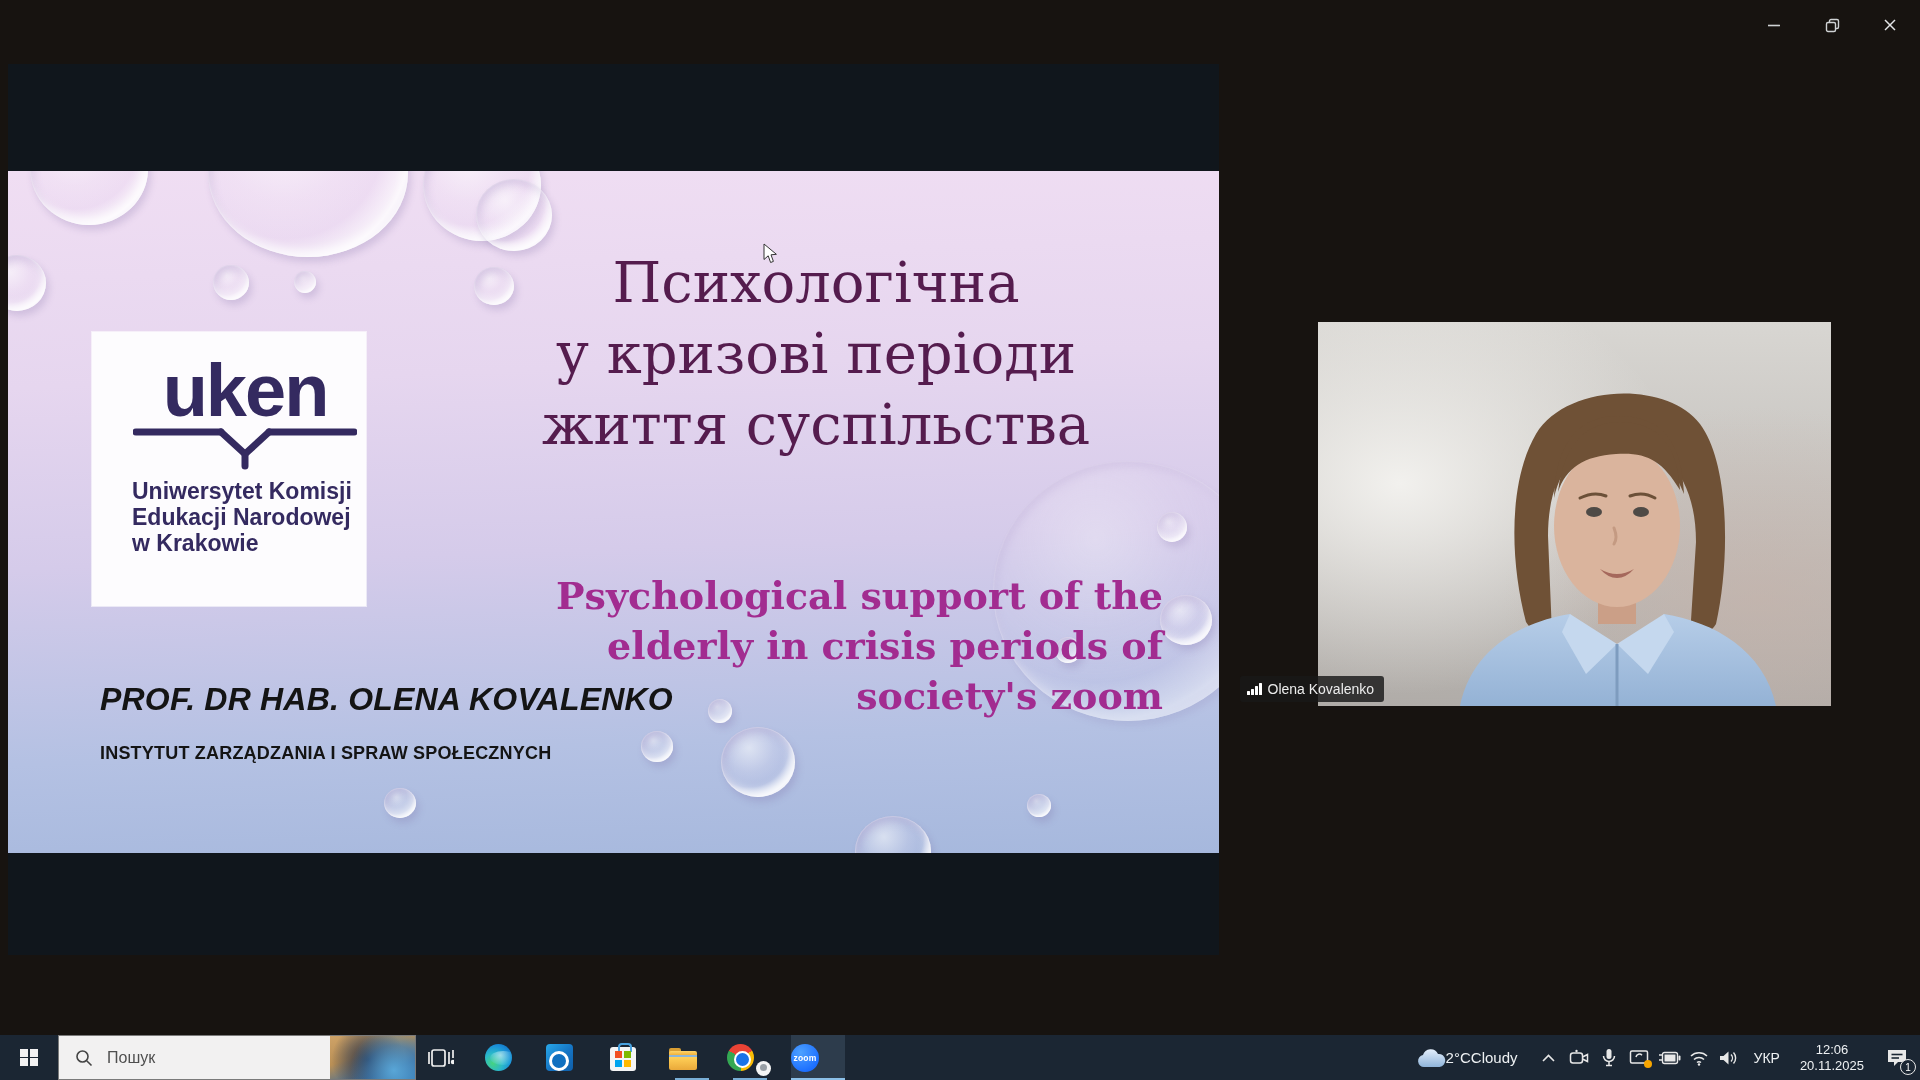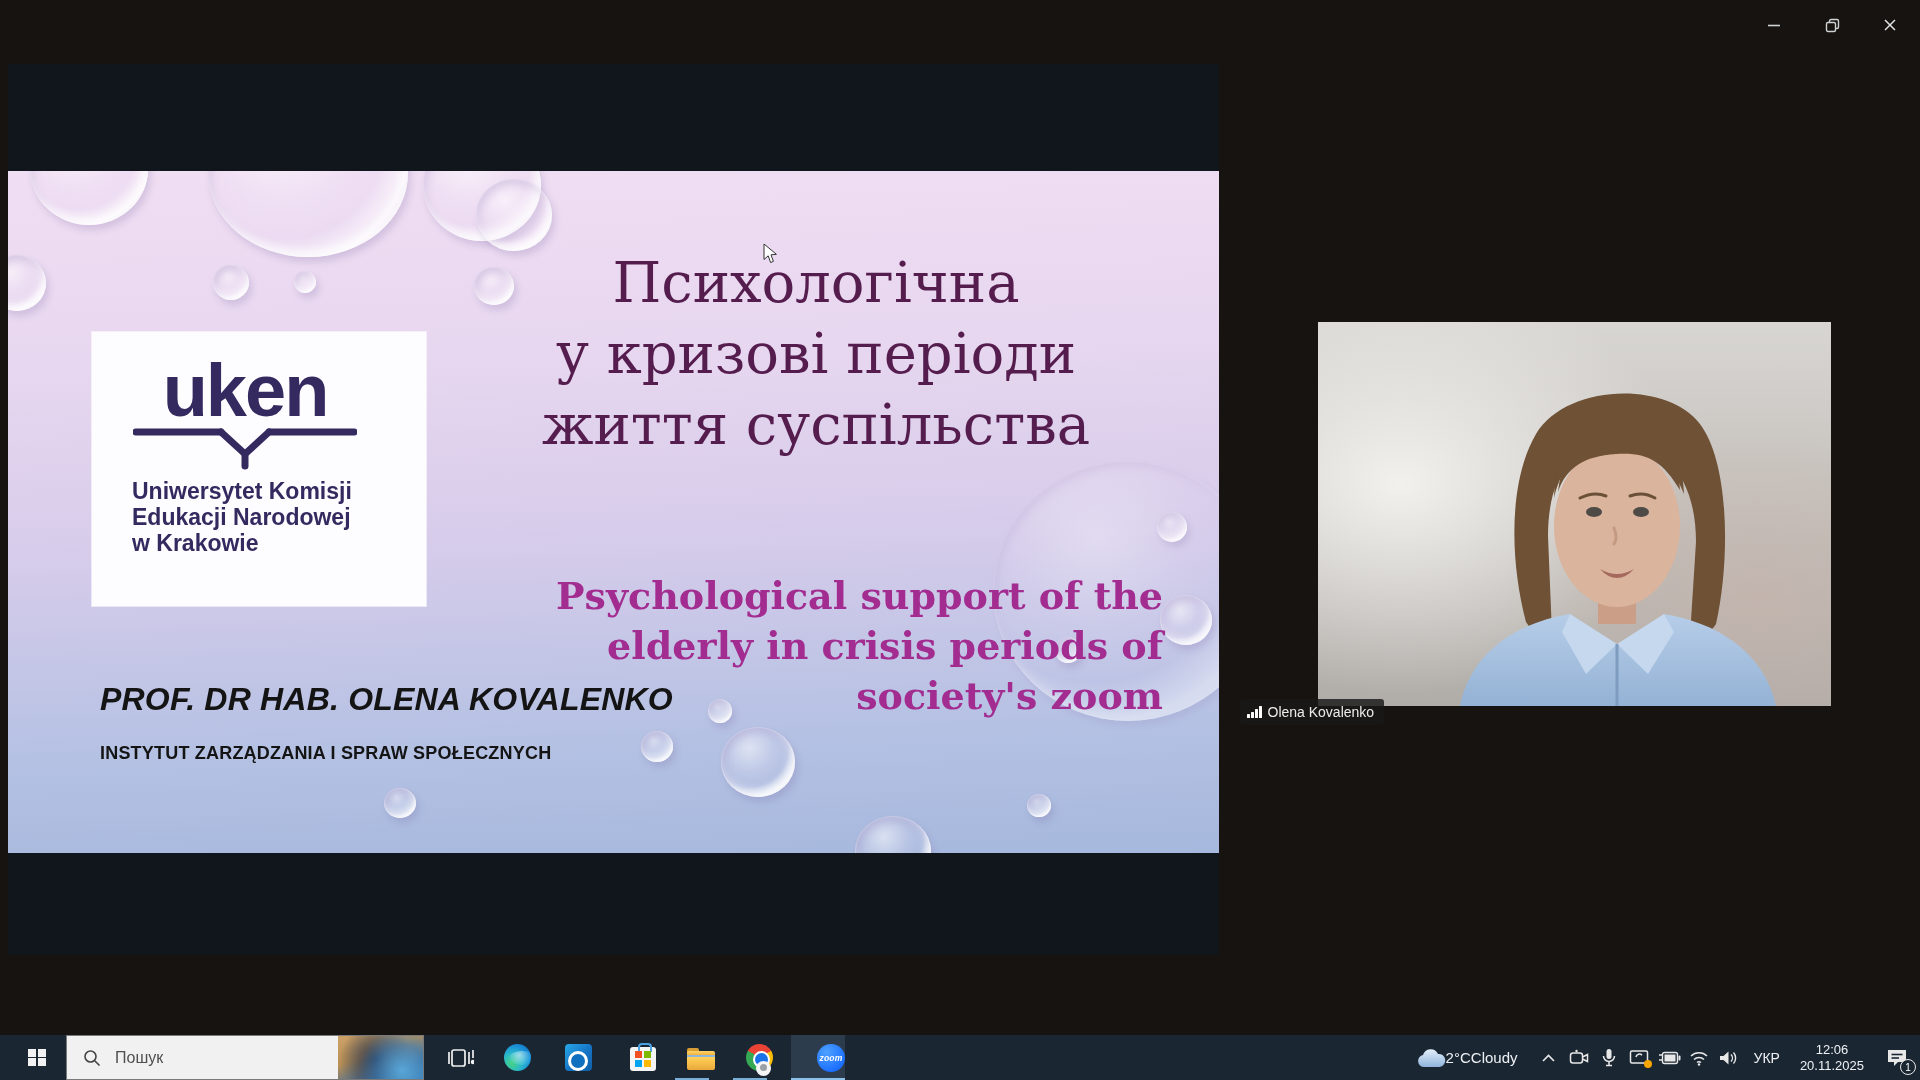--- a/index.html
+++ b/index.html
@@ -16,21 +16,21 @@
   .share-area { position:absolute; left:8px; top:64px; width:1211px; height:891px; background:#10161c; }
   .slide { position:absolute; left:0; top:107px; width:1211px; height:682px; overflow:hidden;
            background:linear-gradient(178deg,#f0def3 0%, #e6d6ef 30%, #d5cbea 55%, #b4c1e3 82%, #a6b8dd 100%); }
 
   .bubble { position:absolute; border-radius:50%;
     background:radial-gradient(circle at 38% 30%, rgba(255,255,255,.55) 0%, rgba(246,238,250,.20) 36%,
                rgba(224,210,242,.08) 58%, rgba(255,255,255,.70) 74%, rgba(186,168,214,.35) 82%, rgba(240,232,248,.15) 100%);
     box-shadow: inset -4px -6px 10px rgba(255,255,255,.75), inset 3px 5px 8px rgba(150,128,185,.28),
                 inset 0 0 0 1px rgba(255,255,255,.30), 3px 5px 7px rgba(120,100,160,.22); }
 
-  .logo-card { position:absolute; left:84px; top:161px; width:334px; height:274px; background:#fdfcfe;
+  .logo-card { position:absolute; left:84px; top:161px; width:274px; height:274px; background:#fdfcfe;
                box-shadow:0 0 0 1px rgba(255,255,255,.6); }
   .logo-wordmark { position:absolute; left:0; width:306px; top:22px; text-align:center;
                    font-size:74px; font-weight:700; letter-spacing:-2px; color:#342a60; line-height:74px; }
   .logo-book { position:absolute; left:41px; top:96px; }
   .logo-org { position:absolute; left:40px; top:146px; font-size:23px; font-weight:700; color:#342a60; line-height:26px; }
 
   .slide-title { position:absolute; left:300px; top:76px; width:1016px; text-align:center;
                  font-family:"DejaVu Serif", serif; font-weight:400; color:#551c4e;
                  font-size:56px; line-height:71px; }
   .slide-subtitle { position:absolute; left:455px; top:400px; width:700px; text-align:right;
@@ -40,40 +40,40 @@
                   color:#141414; letter-spacing:.2px;margin-top:16px; }
   .slide-institute { position:absolute; left:92px; top:572px; font-size:18px; font-weight:700;
                      color:#141414; letter-spacing:.2px; }
 
   .cursor { position:absolute; left:755px; top:72px; }
 
   
   .video-tile { position:absolute; left:1318px; top:322px; width:513px; height:384px; background:#bdb8b4; }
   .video-tile svg.person { display:block; }
   .name-tag { position:absolute; left:-78px; top:354px; height:26px; display:flex; align-items:center; gap:6px;
-              background:rgba(24,24,24,.82); border-radius:3px; padding:0 10px 0 7px;margin-top:23px; }
+              background:rgba(24,24,24,.82); border-radius:3px; padding:0 10px 0 7px; }
   .name-tag span { color:#ececec; font-size:14px; white-space:nowrap; }
   .sigbars { display:flex; align-items:flex-end; gap:1.5px; height:12px; }
   .sigbars i { display:block; width:2.5px; background:#fff; border-radius:.5px; }
 
   
-  .taskbar { position:absolute; left:0; top:1035px; width:1920px; height:45px; background:#1b2633; display:flex;padding-left:8px; }
+  .taskbar { position:absolute; left:0; top:1035px; width:1920px; height:45px; background:#1b2633; display:flex; }
   .start-btn { width:58px; height:45px; display:flex; align-items:center; justify-content:center; }
   .win-logo { display:grid; grid-template-columns:8px 8px; grid-template-rows:8px 8px; gap:1.5px; }
   .win-logo i { background:#f2f2f2; display:block; }
   .search-box { position:relative; width:358px; height:45px; background:#f2f1f1; border:1px solid #7a7a7a;
                 display:flex; align-items:center; }
   .search-box .mag { margin-left:16px; }
   .search-box .ph { margin-left:14px; color:#4f4f4f; font-size:16px; }
   .search-art { position:absolute; right:0; top:0; width:85px; height:43px;
                 background:
                   radial-gradient(circle at 75% 80%, rgba(90,170,220,.95) 0%, rgba(60,130,190,.6) 35%, transparent 60%),
                   radial-gradient(circle at 45% 55%, rgba(35,40,60,.9) 0%, rgba(50,60,80,.5) 40%, transparent 70%),
                   linear-gradient(160deg,#cfa368 0%, #b98f55 40%, #4a6f92 75%, #3f86b8 100%); }
-  .app-btn { position:absolute; top:0; width:46px; height:45px; display:flex; align-items:center; justify-content:flex-end;font-style:italic; }
+  .app-btn { position:absolute; top:0; width:46px; height:45px; display:flex; align-items:center; justify-content:flex-start; }
   .app-btn.running::after { content:""; position:absolute; left:6px; right:6px; bottom:0; height:2.5px; background:#79aed6; }
   .app-btn.active { background:#2d3c4c; }
   .app-btn.active::after { content:""; position:absolute; left:0; right:0; bottom:0; height:2.5px; background:#8cc0e8; }
 
   .edge-ico { width:27px; height:27px; border-radius:50%;
               background:radial-gradient(circle at 30% 70%, #46d47e 0%, #2bb9c9 35%, #1a8fd8 65%, #0c5fb0 100%); position:relative; overflow:hidden;}
   .edge-ico::after { content:""; position:absolute; left:5px; top:7px; width:26px; height:14px; border-radius:50%;
               background:radial-gradient(circle at 40% 30%, rgba(255,255,255,.55), rgba(60,200,230,.25) 60%, transparent 75%); }
   .outlook-ico { width:27px; height:27px; border-radius:4px; position:relative;
               background:linear-gradient(135deg,#28a8ea 0%, #1574c4 55%, #0f5ea8 100%); }

